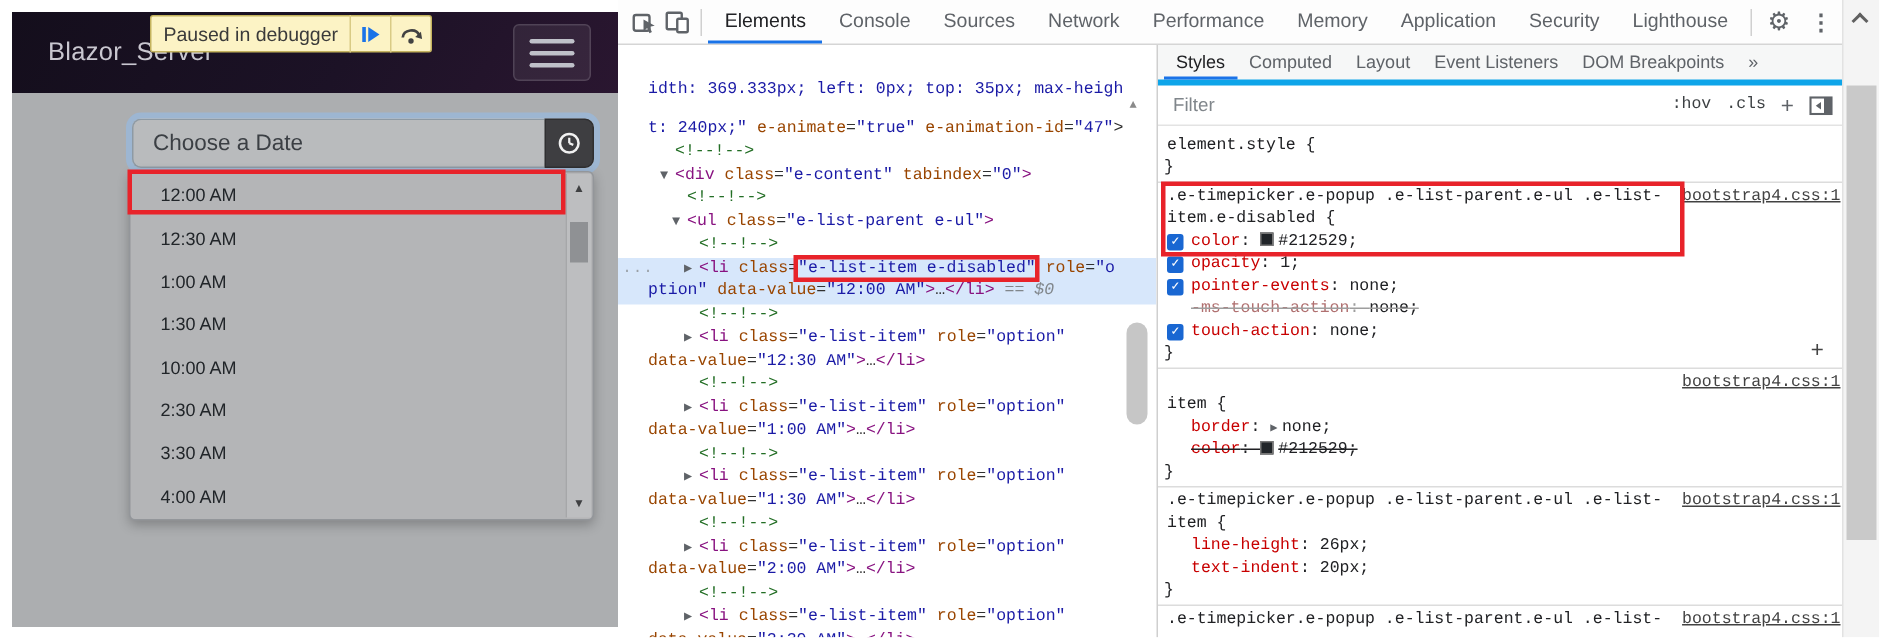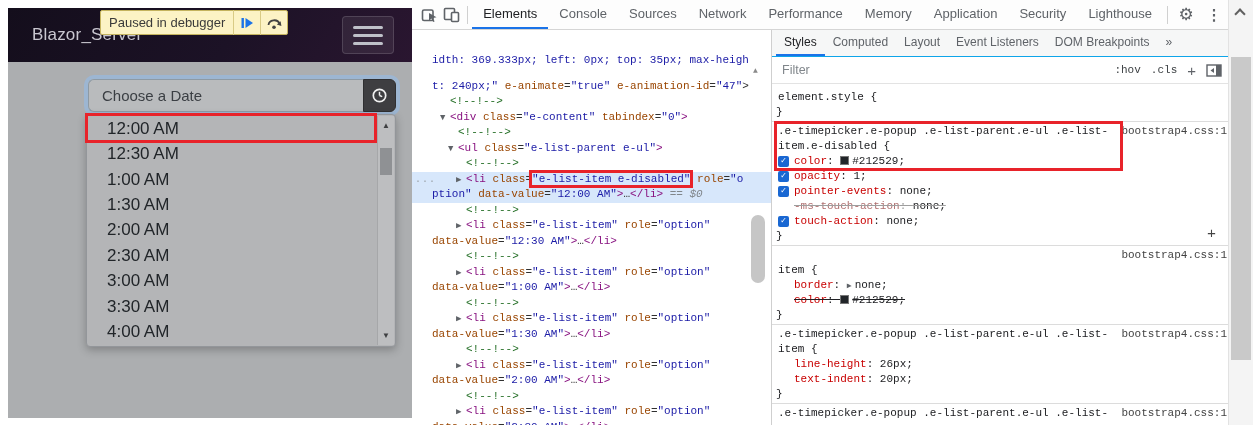--- a/index.html
+++ b/index.html
@@ -30,21 +30,21 @@
   .tp-input { flex:1; border:1px solid #8e9aa4; border-right:none; border-radius:6px 0 0 6px;
               background:#b9bbbd; font-size:15px; color:#3b3f44; padding-left:13px;
               font-family:"Liberation Sans",sans-serif; outline:none; }
   .tp-input::placeholder { color:#3b3f44; opacity:1; }
   .clock-btn { width:33px; border:1px solid #2f2f31; border-radius:0 6px 6px 0; background:#3e3e41;
                display:flex; align-items:center; justify-content:center; cursor:pointer; }
 
   .popup { position:absolute; left:78px; top:106px; width:310px; height:233px; background:#b4b5b7;
            border:1px solid #93969a; border-radius:4px; box-shadow:0 3px 8px rgba(0,0,0,.25); }
   .time-list { position:absolute; left:0; top:1px; right:18px; bottom:1px; display:flex; flex-direction:column; }
-  .time-item { flex:1; display:flex; align-items:center; padding-left:20px; font-size:17px; color:#212529; cursor:pointer; }
+  .time-item { flex:1; display:flex; align-items:center; padding-left:20px; font-size:12px; color:#212529; cursor:pointer; }
   .popup-sb { position:absolute; right:1px; top:1px; bottom:1px; width:17px; background:#bdbec0; border-left:1px solid #a6a7a9;}
   .popup-sb .up,.popup-sb .down { position:absolute; left:0; width:100%; height:15px; display:flex; align-items:center;
            justify-content:center; font-size:8px; color:#3f4042; }
   .popup-sb .up{top:2px;} .popup-sb .down{bottom:2px;}
   .popup-sb .thumb { position:absolute; left:2px; width:12px; top:32px; height:27px; background:#8f9194; }
   .item-redbox { position:absolute; left:-2px; top:-2px; width:292px; height:30px; border:3px solid #e8232a; z-index:5; }
 
   
   .devtools { position:absolute; left:412px; top:0; width:816px; height:329px; background:#fff; }
   .dt-toolbar { position:absolute; left:0; top:0; width:100%; height:30px; background:#fdfdfd;
@@ -66,40 +66,40 @@
   .tk-t{color:#881280;} .tk-a{color:#994500;} .tk-v{color:#1a1aa6;} .tk-c{color:#236e25;}
   .tk-p{color:#303030;} .tk-w{color:#5f6368; display:inline-block; width:10px; font-size:9px;}
   .tk-d{color:#80868b; font-style:italic;}
   .inline-box { outline:3px solid #e8232a; outline-offset:0; }
   .gutter-dots { position:absolute; left:3px; top:0; color:#9aa0a6; letter-spacing:1px; font-size:10px; }
   .el-sb-up { position:absolute; left:341px; top:36px; font-size:8px; color:#8a8a8a; z-index:2;}
   .el-sb-thumb { position:absolute; left:339px; top:185px; width:14px; height:68px; background:#c6c6c6; border-radius:7px; z-index:2;}
 
   
   .sidebar { position:absolute; left:359px; top:30px; width:457px; height:395px; border-left:1px solid #cfcfcf; background:#fff;}
-  .sb-tabs { height:27px; background:#f6f7f7; border-bottom:1px solid #0ea5e9; display:flex; align-items:stretch; padding-left:4px;}
+  .sb-tabs { height:27px; background:#f6f7f7; border-bottom:4px solid #0ea5e9; display:flex; align-items:stretch; padding-left:4px;}
   .sb-tab { padding:0 8px; display:flex; align-items:center; font-size:12px; color:#5f6368;
             border-bottom:2.5px solid transparent; cursor:pointer; white-space:nowrap;}
   .sb-tab.selected { color:#202124; border-bottom-color:#1a73e8; }
   .sb-filter { height:27px; border-bottom:1px solid #e3e3e3; display:flex; align-items:center; padding:0 6px 0 10px;}
   .filter-input { border:none; outline:none; flex:1; font-size:12.5px; color:#000000; font-family:"Liberation Sans",sans-serif;}
   .filter-input::placeholder{ color:#80868b; }
   .state-toggle { font-family:"Liberation Mono",monospace; font-size:11px; color:#3c4043; margin-left:10px; cursor:pointer;}
   .plus-toggle { font-size:15px; color:#5f6368; margin-left:10px; cursor:pointer;}
   .panel-toggle { margin-left:10px; cursor:pointer; display:flex; align-items:center;}
 
   .styles-content { position:absolute; left:0; top:54px; width:100%; bottom:0; overflow:hidden;
                     font-family:"Liberation Mono",monospace; font-size:11px; }
   .s-line { position:absolute; left:0; width:100%; height:15px; line-height:15px; white-space:pre; color:#202124; }
   .s-sep { position:absolute; left:0; width:100%; height:1px; background:#dcdcdc; }
   .pname { color:#c80000; } .pval { color:#202124; }
   .inactive { color:#9e9e9e; text-decoration:line-through; }
   .inactive .pname { color:#b07070; }
   .struck { text-decoration:line-through; }
-  .css-link { position:absolute; right:1px; top:0; color:#424242; cursor:pointer; }
+  .css-link { position:absolute; right:1px; top:0; color:#424242; text-decoration:underline; cursor:pointer; }
   .cbx { position:absolute; left:6px; top:2px; width:11px; height:11px; background:#1967d2; border-radius:2px;
          color:#fff; font-size:9px; line-height:11px; text-align:center; cursor:pointer;}
   .swatch { display:inline-block; width:9px; height:9px; background:#212529; border:1px solid #777;
             vertical-align:-1px; margin-right:3px; }
   .expander { color:#5f6368; font-size:8px; margin-right:3px; }
   .plus-btn { position:absolute; right:12px; top:-2px; font-size:15px; color:#444; cursor:pointer;}
   .styles-redbox { position:absolute; left:2px; width:349px; border:3px solid #e8232a; z-index:4; pointer-events:none;}
 
   
   .win-sb { position:absolute; left:1228px; top:0; width:25px; height:425px; background:#f4f4f4; border-left:1px solid #e2e2e2;}
@@ -153,23 +153,22 @@
         </svg>
       </button>
     </div>
 
     <div class="popup">
       <div class="time-list">
           <div class="time-item">12:00 AM</div>
           <div class="time-item">12:30 AM</div>
           <div class="time-item">1:00 AM</div>
           <div class="time-item">1:30 AM</div>
-          <div class="time-item">2:00 AM</div>
+          <div class="time-item">10:00 AM</div>
           <div class="time-item">2:30 AM</div>
-          <div class="time-item">3:00 AM</div>
           <div class="time-item">3:30 AM</div>
           <div class="time-item">4:00 AM</div>
         </div>
       <div class="popup-sb">
         <span class="up">▲</span>
         <span class="thumb"></span>
         <span class="down">▼</span>
       </div>
       <div class="item-redbox"></div>
     </div>

